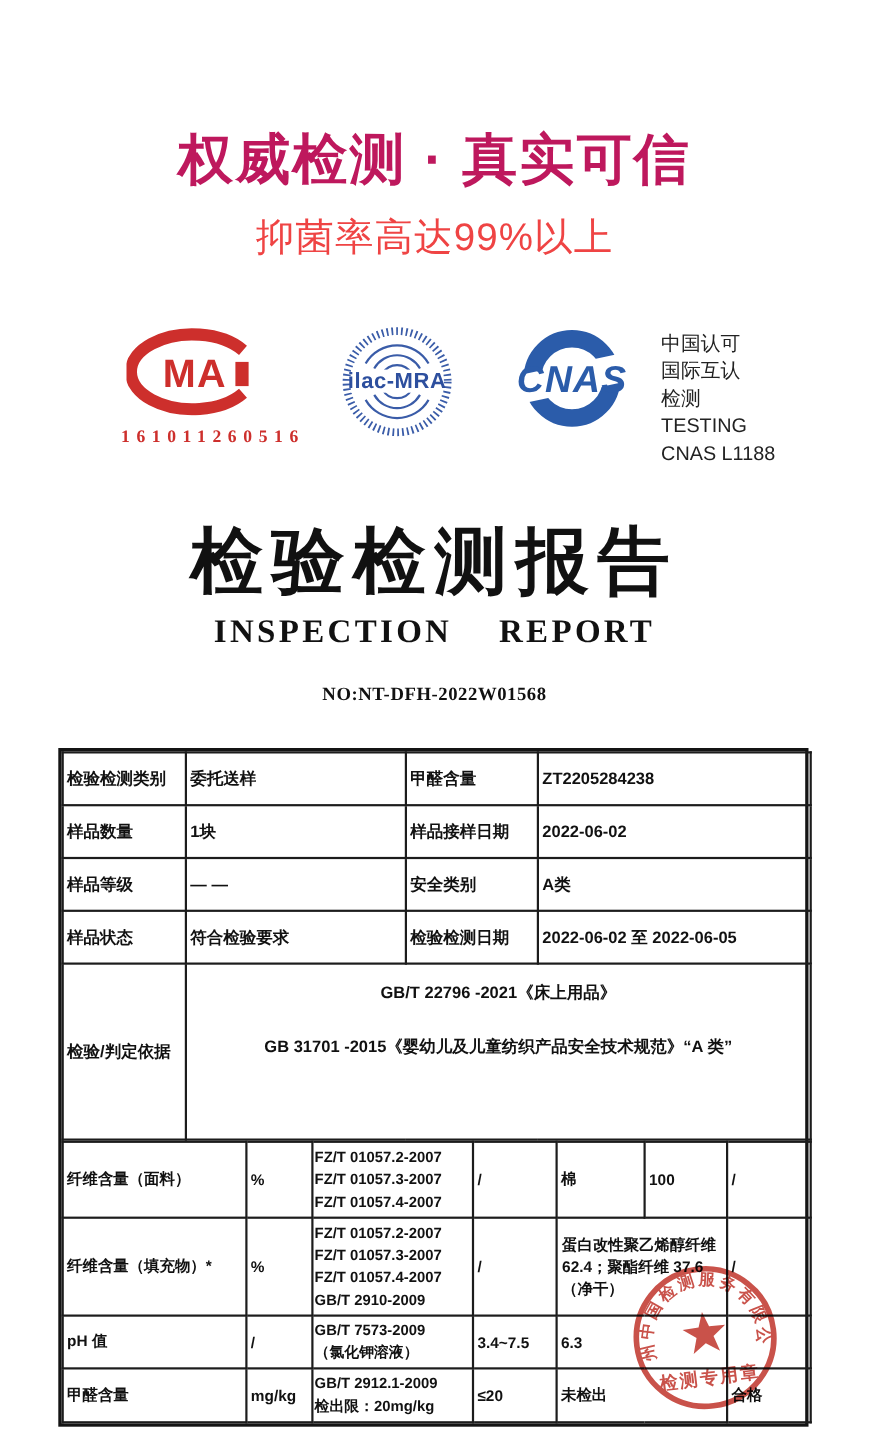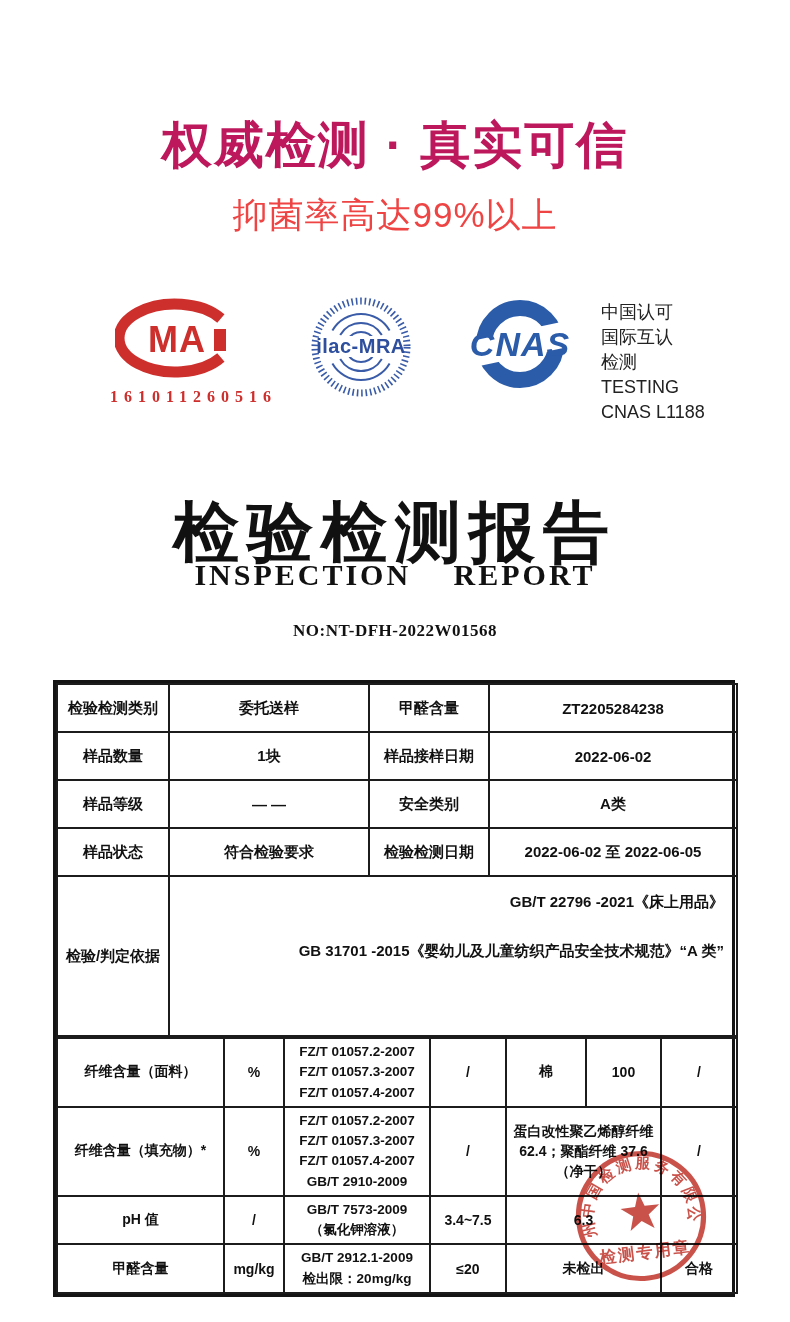--- a/index.html
+++ b/index.html
@@ -27,46 +27,46 @@
   }
   .ilac-block { position: absolute; left: 306px; top: 294px; }
   .cnas-block { position: absolute; left: 456px; top: 293px; }
   .cnas-text {
     position: absolute; left: 601px; top: 300px;
     font-size: 18px; line-height: 25px; font-weight: 500; color: #222;
   }
 
   
   .report-title {
-    position: absolute; top: 488px; left: 0; width: 100%; text-align: center;
+    position: absolute; top: 466px; left: 0; width: 100%; text-align: center;
     font-family: "Liberation Serif", serif; font-size: 66px; font-weight: 700; letter-spacing: 8px;
   }
   .report-title-en {
     position: absolute; top: 558px; left: 0; width: 100%; text-align: center;
     font-family: Liberation Serif, serif; font-size: 30px; font-weight: 600;
     letter-spacing: 3px; word-spacing: 32px;
   }
   .report-no {
     position: absolute; top: 621px; left: 0; width: 100%; text-align: center;
     font-family: "Liberation Serif", serif; font-size: 17px; font-weight: 600; letter-spacing: 0.5px;
   }
 
   
   .table-wrap {
     position: absolute; left: 53px; top: 680px; width: 682px;
     border: 3px solid #141414; background: #fff;
   }
   table { border-collapse: collapse; width: 100%; table-layout: fixed; }
   td {
-    border: 2px solid #1c1c1c; text-align: center; vertical-align: middle;
+    border: 2px solid #1c1c1c; text-align: left; vertical-align: middle;
     font-weight: 700; font-size: 15px; color: #111; padding: 2px 3px;
   }
   .t-upper tr td { height: 48px; }
   .t-upper tr.r-basis td { height: 160px; }
-  .basis-content { text-align: right; vertical-align: top; padding: 16px 12px; }
+  .basis-content { text-align: center; vertical-align: top; padding: 16px 12px; }
   .basis-line { margin-bottom: 30px; font-size: 15px; font-weight: 700; }
   .t-lower { border-top: 1px solid #141414; }
   .t-lower td { font-size: 14px; }
   .t-lower .methods { font-size: 13.5px; line-height: 1.5; padding: 3px 1px; }
   .t-lower tr.r-a td { height: 60px; }
   .t-lower tr.r-b td { height: 81px; }
   .t-lower tr.r-c td { height: 44px; }
   .t-lower tr.r-d td { height: 47px; }
   .result-multiline { line-height: 1.45; padding: 2px 4px; }
 

